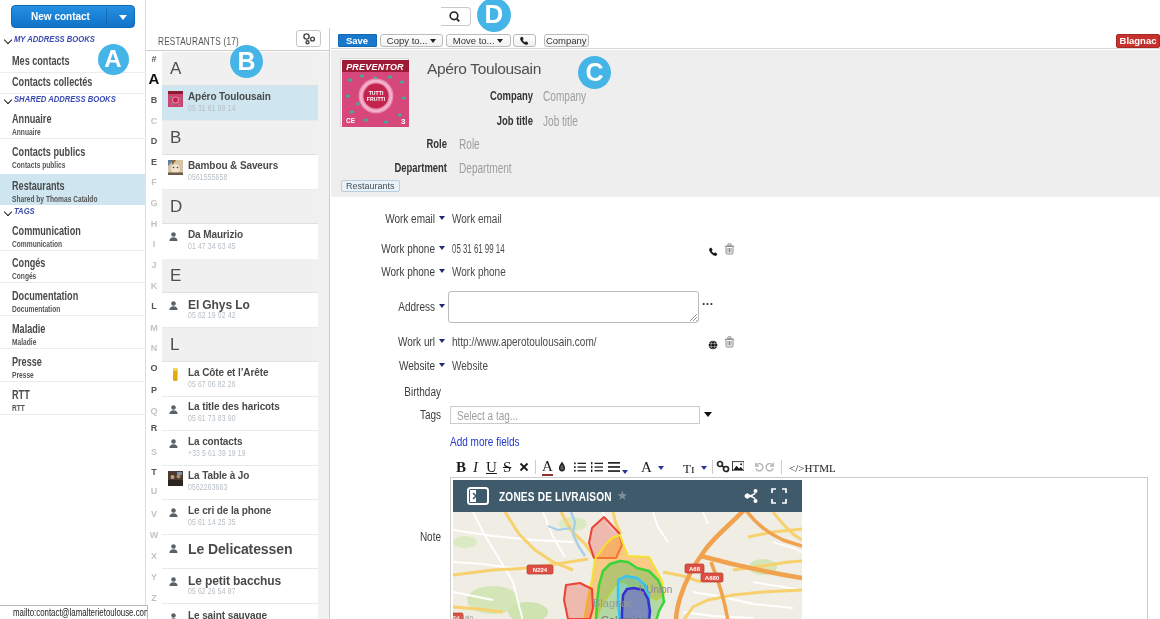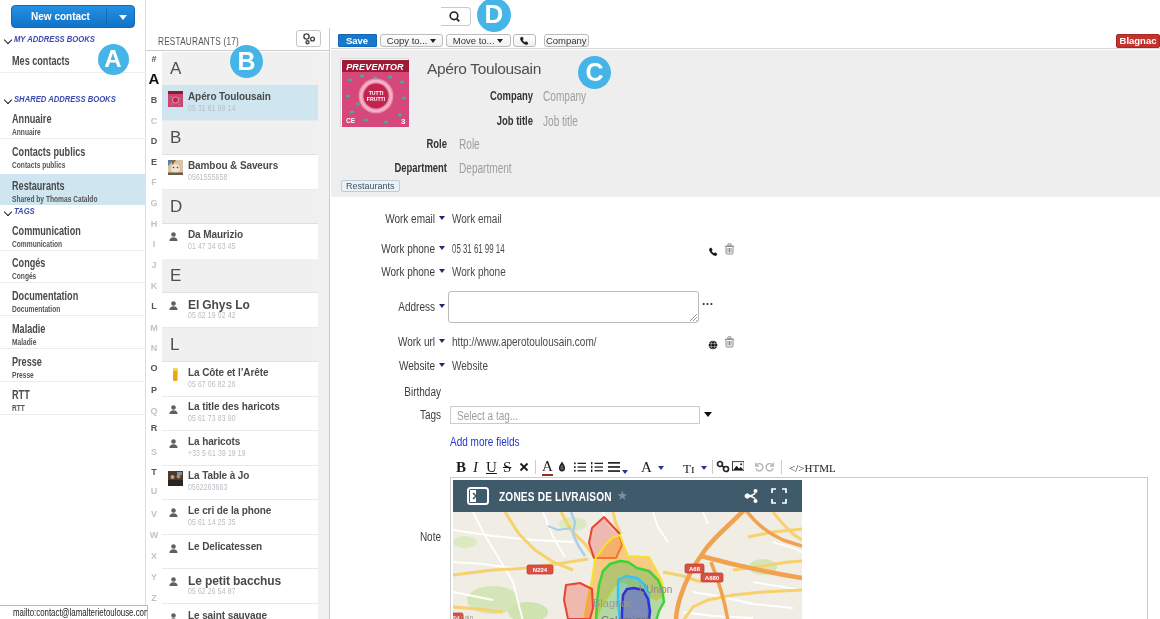--- a/index.html
+++ b/index.html
@@ -42,20 +42,23 @@
     <span class="abs" style="right:7px;top:9px;width:0;height:0;border-left:4px solid transparent;border-right:4px solid transparent;border-top:5px solid #fff;"></span>
   </div>
 
   <div class="abs sechdr" style="left:0;top:34px;width:146px;">
     <span class="chev"></span>
         <span class="sectxt">MY ADDRESS BOOKS</span>
   </div>
   <div class="abs item1" style="top:50px;">
         <div class="t1">Mes contacts</div>
       </div>
+  <div class="abs item1" style="top:71px;">
+        <div class="t1">Contacts collectés</div>
+      </div>
   <div class="abs sechdr" style="left:0;top:94px;width:146px;">
     <span class="chev"></span>
         <span class="sectxt">SHARED ADDRESS BOOKS</span>
   </div>
   <div class="abs item2" style="top:107px;">
         <div class="t1">Annuaire</div>
         <div class="t2">Annuaire</div>
       </div>
   <div class="abs item2" style="top:140px;border-bottom:none;">
         <div class="t1">Contacts publics</div>
@@ -216,21 +219,21 @@
               <path d="M1.8 12.5 c0-3 2.3-4.6 5.2-4.6 c2.9 0 5.2 1.6 5.2 4.6 z" fill="#5a6268"></path>
             </svg></div>
           <div class="abs" style="left:26px;top:4.5px;font-size:10px;font-weight:bold;color:#4a4a4a;letter-spacing:-0.1px;white-space:nowrap;">La title des haricots</div>
           <div class="abs" style="left:26px;top:16.5px;font-size:8.5px;color:#b6bdc3;letter-spacing:0.2px;transform:scaleX(0.8);transform-origin:0 50%;white-space:nowrap;">05 61 73 83 90</div>
         </div>
     <div class="abs" style="left:16px;top:431px;width:156px;height:34.5px;background:#fff;border-bottom:1px solid #e9e9e9;overflow:hidden;">
           <div class="abs" style="left:6px;top:5px;"><svg width="11" height="12" viewBox="0 0 14 15">
               <circle cx="7" cy="4.2" r="2.9" fill="#5a6268"></circle>
               <path d="M1.8 12.5 c0-3 2.3-4.6 5.2-4.6 c2.9 0 5.2 1.6 5.2 4.6 z" fill="#5a6268"></path>
             </svg></div>
-          <div class="abs" style="left:26px;top:4.5px;font-size:10px;font-weight:bold;color:#4a4a4a;letter-spacing:-0.1px;white-space:nowrap;">La haricots</div>
+          <div class="abs" style="left:26px;top:4.5px;font-size:10px;font-weight:bold;color:#4a4a4a;letter-spacing:-0.1px;white-space:nowrap;">La contacts</div>
           <div class="abs" style="left:26px;top:16.5px;font-size:8.5px;color:#b6bdc3;letter-spacing:0.2px;transform:scaleX(0.8);transform-origin:0 50%;white-space:nowrap;">+33 5 61 39 19 19</div>
         </div>
     <div class="abs" style="left:16px;top:465.5px;width:156px;height:34.5px;background:#fff;border-bottom:1px solid #e9e9e9;overflow:hidden;text-align:right;">
           <div class="abs" style="left:6px;top:5px;"><svg width="15" height="15" viewBox="0 0 15 15">
               <rect width="15" height="15" fill="#4a3a30"></rect>
               <circle cx="4.5" cy="6" r="2" fill="#c9a07e"></circle>
               <circle cx="10.5" cy="5.5" r="2" fill="#b58b67"></circle>
               <rect x="0" y="9" width="15" height="6" fill="#2c241e"></rect>
               <rect x="9" y="1" width="5" height="3" fill="#7e93a8"></rect>
             </svg></div>
@@ -243,21 +246,21 @@
               <path d="M1.8 12.5 c0-3 2.3-4.6 5.2-4.6 c2.9 0 5.2 1.6 5.2 4.6 z" fill="#5a6268"></path>
             </svg></div>
           <div class="abs" style="left:26px;top:4.5px;font-size:10px;font-weight:bold;color:#4a4a4a;letter-spacing:-0.1px;white-space:nowrap;">Le cri de la phone</div>
           <div class="abs" style="left:26px;top:16.5px;font-size:8.5px;color:#b6bdc3;letter-spacing:0.2px;transform:scaleX(0.8);transform-origin:0 50%;white-space:nowrap;">05 61 14 25 35</div>
         </div>
     <div class="abs" style="left:16px;top:534.5px;width:156px;height:34.5px;background:#fff;border-bottom:1px solid #e9e9e9;overflow:hidden;">
           <div class="abs" style="left:6px;top:6px;"><svg width="11" height="12" viewBox="0 0 14 15">
               <circle cx="7" cy="4.2" r="2.9" fill="#5a6268"></circle>
               <path d="M1.8 12.5 c0-3 2.3-4.6 5.2-4.6 c2.9 0 5.2 1.6 5.2 4.6 z" fill="#5a6268"></path>
             </svg></div>
-          <div class="abs" style="left:26px;top:6.5px;font-size:10px;font-weight:bold;color:#4a4a4a;letter-spacing:-0.1px;white-space:nowrap;">Le Delicatessen</div>
+          <div class="abs" style="left:26px;top:6.5px;font-size:14px;font-weight:bold;color:#4a4a4a;letter-spacing:-0.1px;white-space:nowrap;">Le Delicatessen</div>
         </div>
     <div class="abs" style="left:16px;top:569px;width:156px;height:34.5px;background:#fff;border-bottom:1px solid #e9e9e9;overflow:hidden;">
           <div class="abs" style="left:6px;top:5px;"><svg width="11" height="12" viewBox="0 0 14 15">
               <circle cx="7" cy="4.2" r="2.9" fill="#5a6268"></circle>
               <path d="M1.8 12.5 c0-3 2.3-4.6 5.2-4.6 c2.9 0 5.2 1.6 5.2 4.6 z" fill="#5a6268"></path>
             </svg></div>
           <div class="abs" style="left:26px;top:4.5px;font-size:12px;font-weight:bold;color:#4a4a4a;letter-spacing:-0.1px;white-space:nowrap;">Le petit bacchus</div>
           <div class="abs" style="left:26px;top:16.5px;font-size:8.5px;color:#b6bdc3;letter-spacing:0.2px;transform:scaleX(0.8);transform-origin:0 50%;white-space:nowrap;">05 62 26 54 87</div>
         </div>
     <div class="abs" style="left:16px;top:603.5px;width:156px;height:34.5px;background:#fff;border-bottom:1px solid #e9e9e9;overflow:hidden;">

